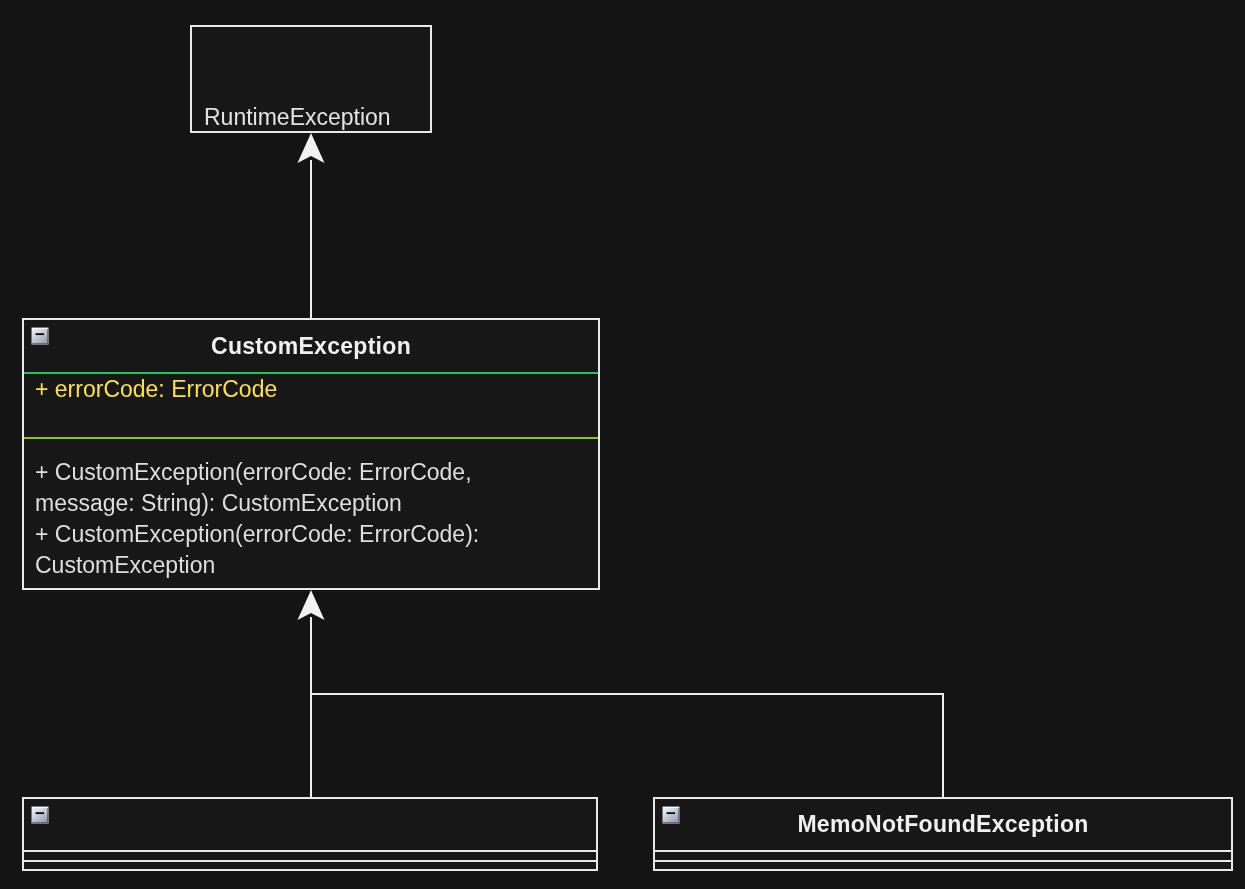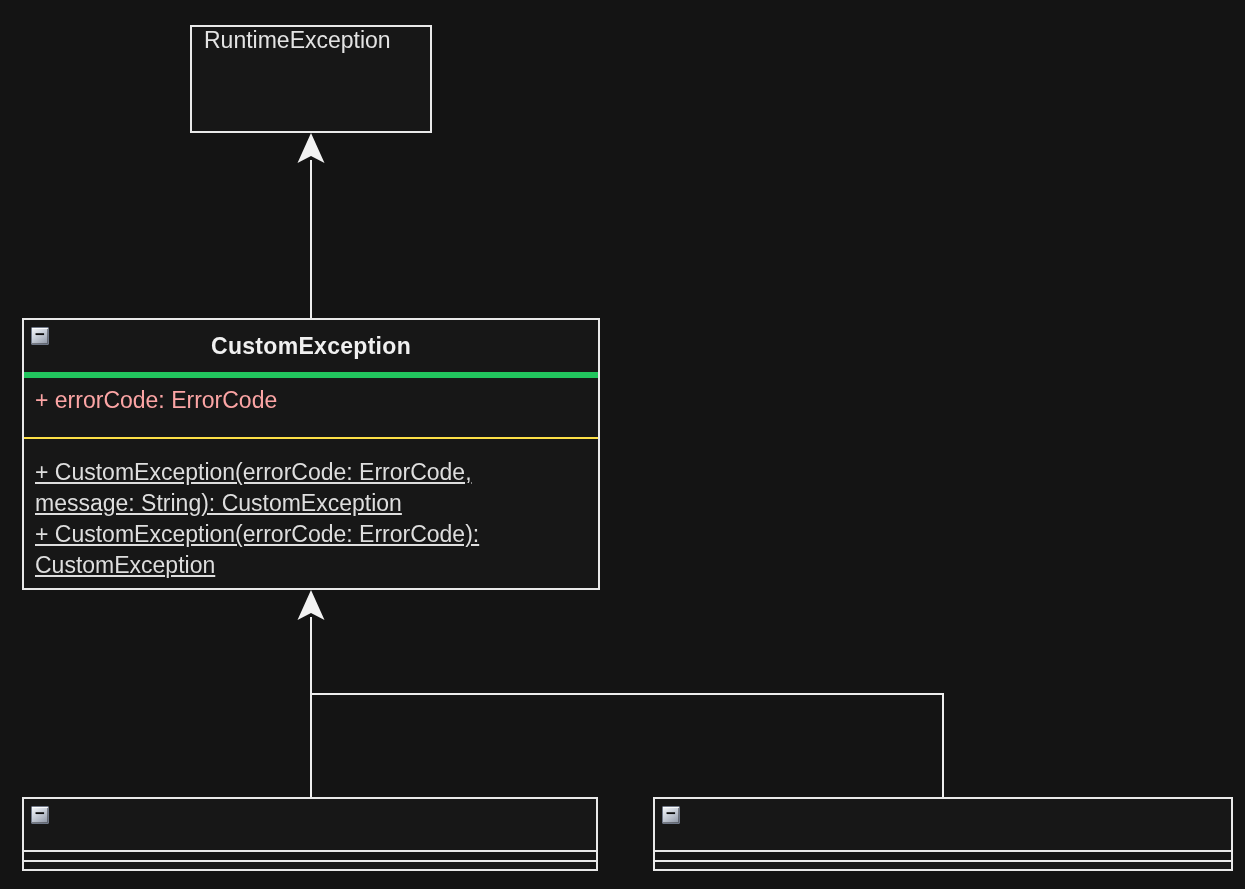--- a/index.html
+++ b/index.html
@@ -29,21 +29,21 @@
     box-sizing: border-box;
     border: 2px solid #e9e9e9;
     background: #171717;
     color: #dcdcdc;
   }
   
   .simple-box {
     left: 190px; top: 25px;
     width: 242px; height: 108px;
     display: flex;
-    align-items: flex-start;
+    align-items: flex-end;
   }
   .simple-box .simple-title {
     font-size: 23px;
     color: #e3e3e3;
     padding-left: 12px;
     white-space: nowrap;
   }
   
   .custom-box {
     left: 22px; top: 318px;
@@ -87,34 +87,33 @@
     font-size: 17px;
     font-weight: bold;
     color: #0b0b0b;
     line-height: 10px;
     margin-top: -3px;
   }
   .compartment-attrs {
     box-sizing: border-box;
     height: 65px;
     flex: 0 0 65px;
-    border-top: 6px solid #22c55e;
-    padding: 9px 11px 0 11px;
+    border-top: 2px solid #22c55e;
+    padding: 2px 11px 0 11px;
     font-size: 23px;
-    color: #fca5a5;
+    color: #fde047;
   }
   .compartment-methods {
     box-sizing: border-box;
     flex: 1 1 auto;
-    border-top: 2px solid #fde047;
+    border-top: 2px solid #84cc16;
     padding: 18px 11px 6px 11px;
     font-size: 23px;
     line-height: 31px;
     color: #dedede;
-    text-decoration: underline;
   }
   .member { white-space: pre-line; }
   
   .collapsed-box {
     width: 576px; height: 74px;
     display: flex;
     flex-direction: column;
   }
   .collapsed-box .class-header { height: 51px; flex: 0 0 51px; }
   .collapsed-box .empty-compartment-1 {
@@ -173,18 +172,19 @@
     </div>
     <div class="empty-compartment-1"></div>
     <div class="empty-compartment-2"></div>
   </div>
 
   <div class="uml-class collapsed-box memo-box">
     <div class="class-header">
       <button class="collapse-btn">
         <span class="minus-glyph">−</span>
       </button>
+      <div class="class-title">MemoNotFoundException</div>
     </div>
     <div class="empty-compartment-1"></div>
     <div class="empty-compartment-2"></div>
   </div>
 
 </div>
 
 </body></html>

